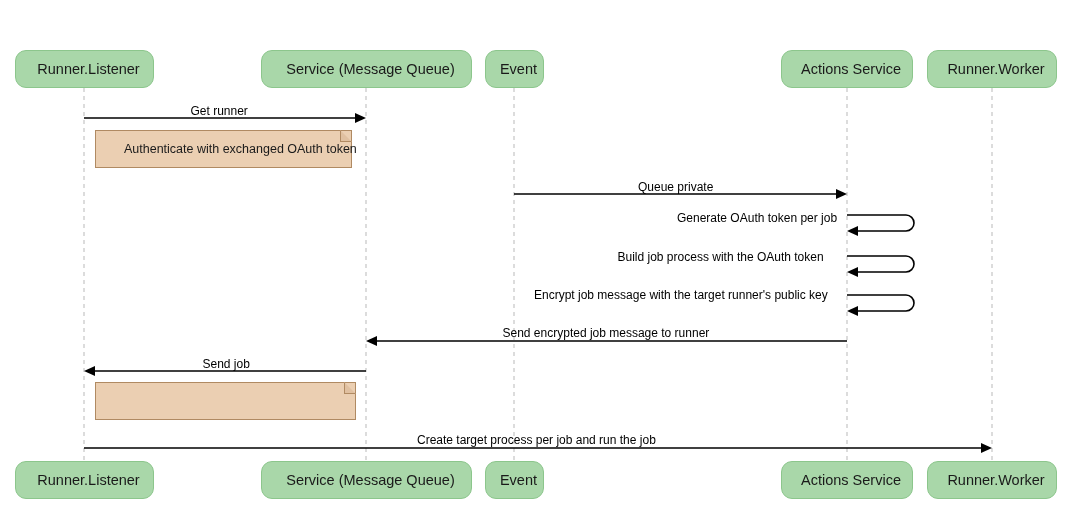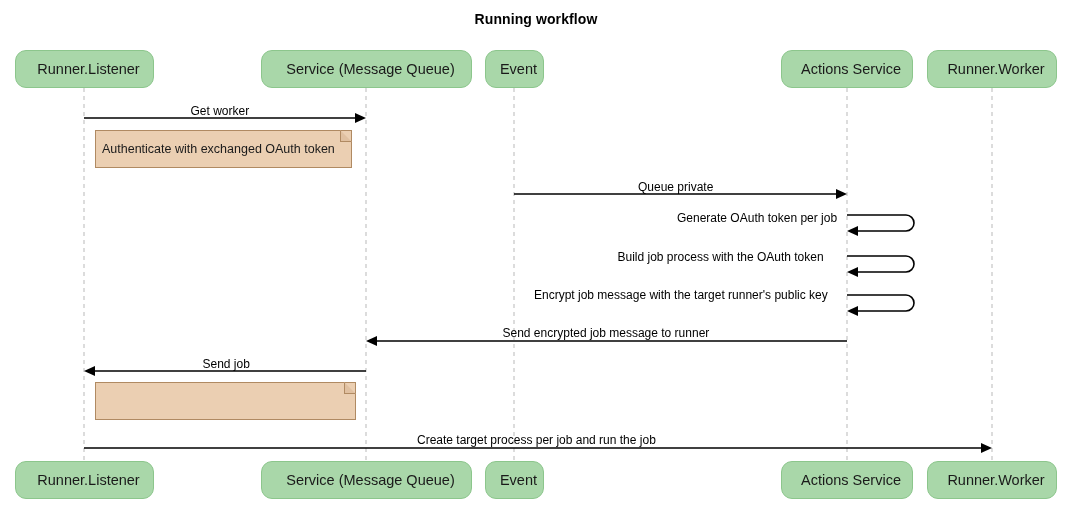--- a/index.html
+++ b/index.html
@@ -51,21 +51,21 @@
   .note {
     position: absolute;
     box-sizing: border-box;
     background: #EBCFB2;
     border: 1px solid #B08A62;
     color: #1a1a1a;
     font-size: 12.5px;
     height: 38px;
     display: flex;
     align-items: center;
-    padding-left: 6px;
+    padding-left: 28px;
     white-space: nowrap;
   }
   .note-fold {
     position: absolute;
     right: -1px;
     top: -1px;
     width: 11px;
     height: 11px;
     background: #E0C0A0;
     border-left: 1px solid #B08A62;
@@ -96,21 +96,20 @@
   }
   .arrow-head {
     fill: #000000;
   }
 </style>
 </head>
 <body>
 
 <div id="diagram">
 
-  <div class="diagram-title">Running workflow</div>
 
   <svg id="svg-layer" viewBox="0 0 1072 523">
     <g id="lifelines">
         <line x1="84" y1="88" x2="84" y2="462" class="lifeline"></line>
         <line x1="366" y1="88" x2="366" y2="462" class="lifeline"></line>
         <line x1="514" y1="88" x2="514" y2="462" class="lifeline"></line>
         <line x1="847" y1="88" x2="847" y2="462" class="lifeline"></line>
         <line x1="992" y1="88" x2="992" y2="462" class="lifeline"></line>
       </g>
     <g id="messages">
@@ -170,21 +169,21 @@
   <div id="notes-layer">
       <div class="note" style="left: 95px; top: 130px; width: 257px;">
         <span>Authenticate with exchanged OAuth token</span>
         <span class="note-fold"></span>
       </div>
       <div class="note" style="left: 95px; top: 382px; width: 261px;">
         <span class="note-fold"></span>
       </div>
     </div>
   <div id="labels-layer">
-      <div class="msg-label" style="top: 104px; left: 190.5px;">Get worker</div>
+      <div class="msg-label" style="top: 104px; left: 190.5px;">Get runner</div>
       <div class="msg-label" style="top: 180px; left: 638px;">Queue private</div>
       <div class="msg-label" style="top: 326px; left: 502.5px;">Send encrypted job message to runner</div>
       <div class="msg-label" style="top: 357px; left: 202.5px;">Send job</div>
       <div class="msg-label" style="top: 433px; left: 417px;">Create target process per job and run the job</div>
       <div class="msg-label" style="top: 211px; left: 677px;">Generate OAuth token per job</div>
       <div class="msg-label" style="top: 250px; left: 617.5px;">Build job process with the OAuth token</div>
       <div class="msg-label" style="top: 288px; left: 534px;">Encrypt job message with the target runner's public key</div>
     </div>
 
 </div>

